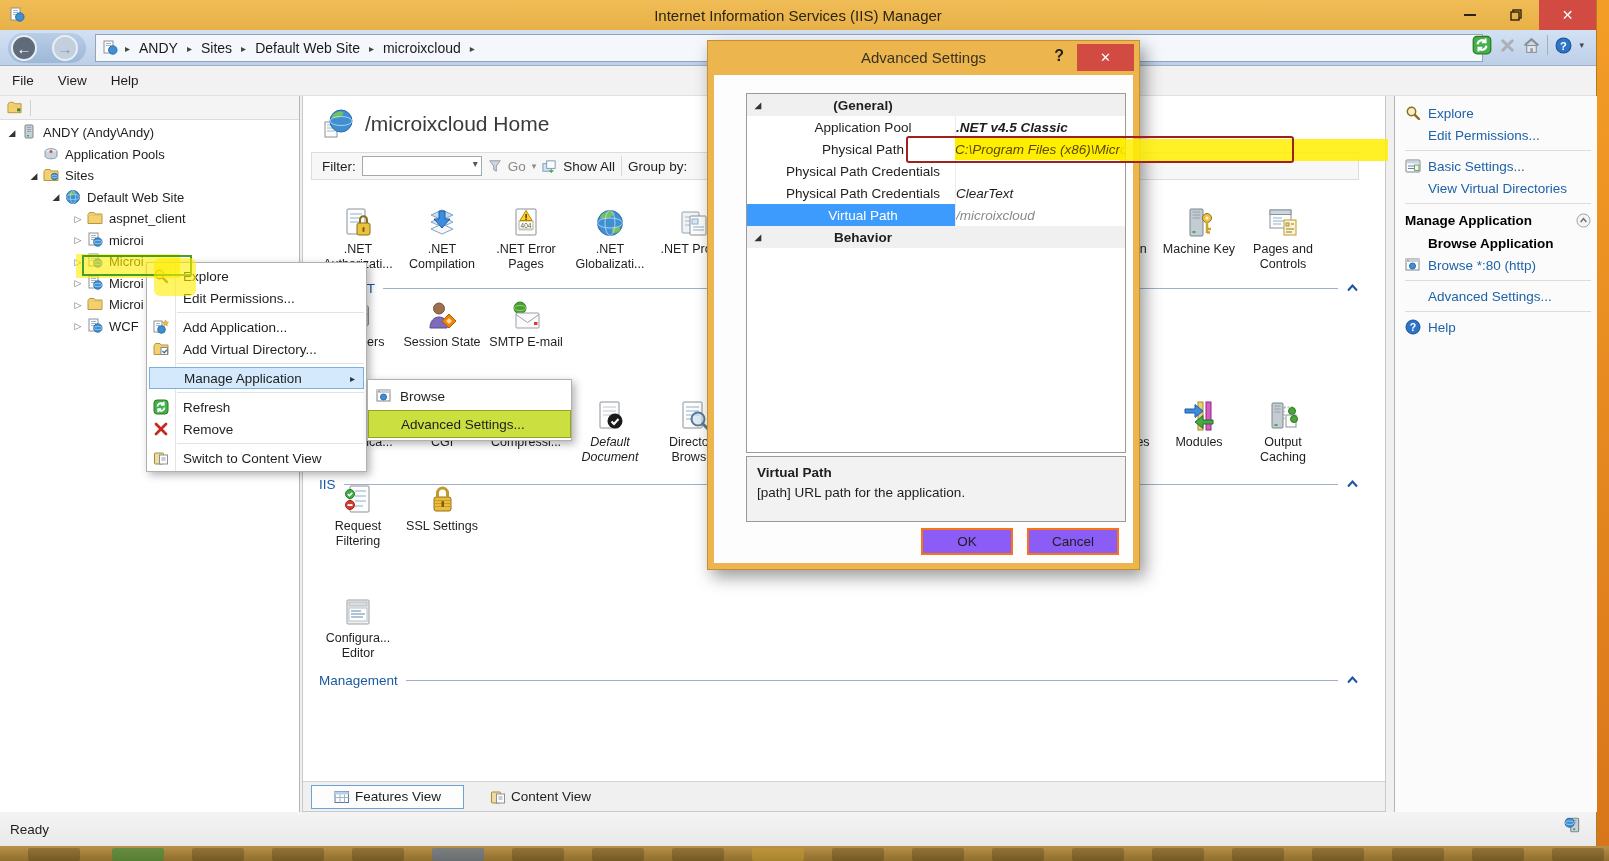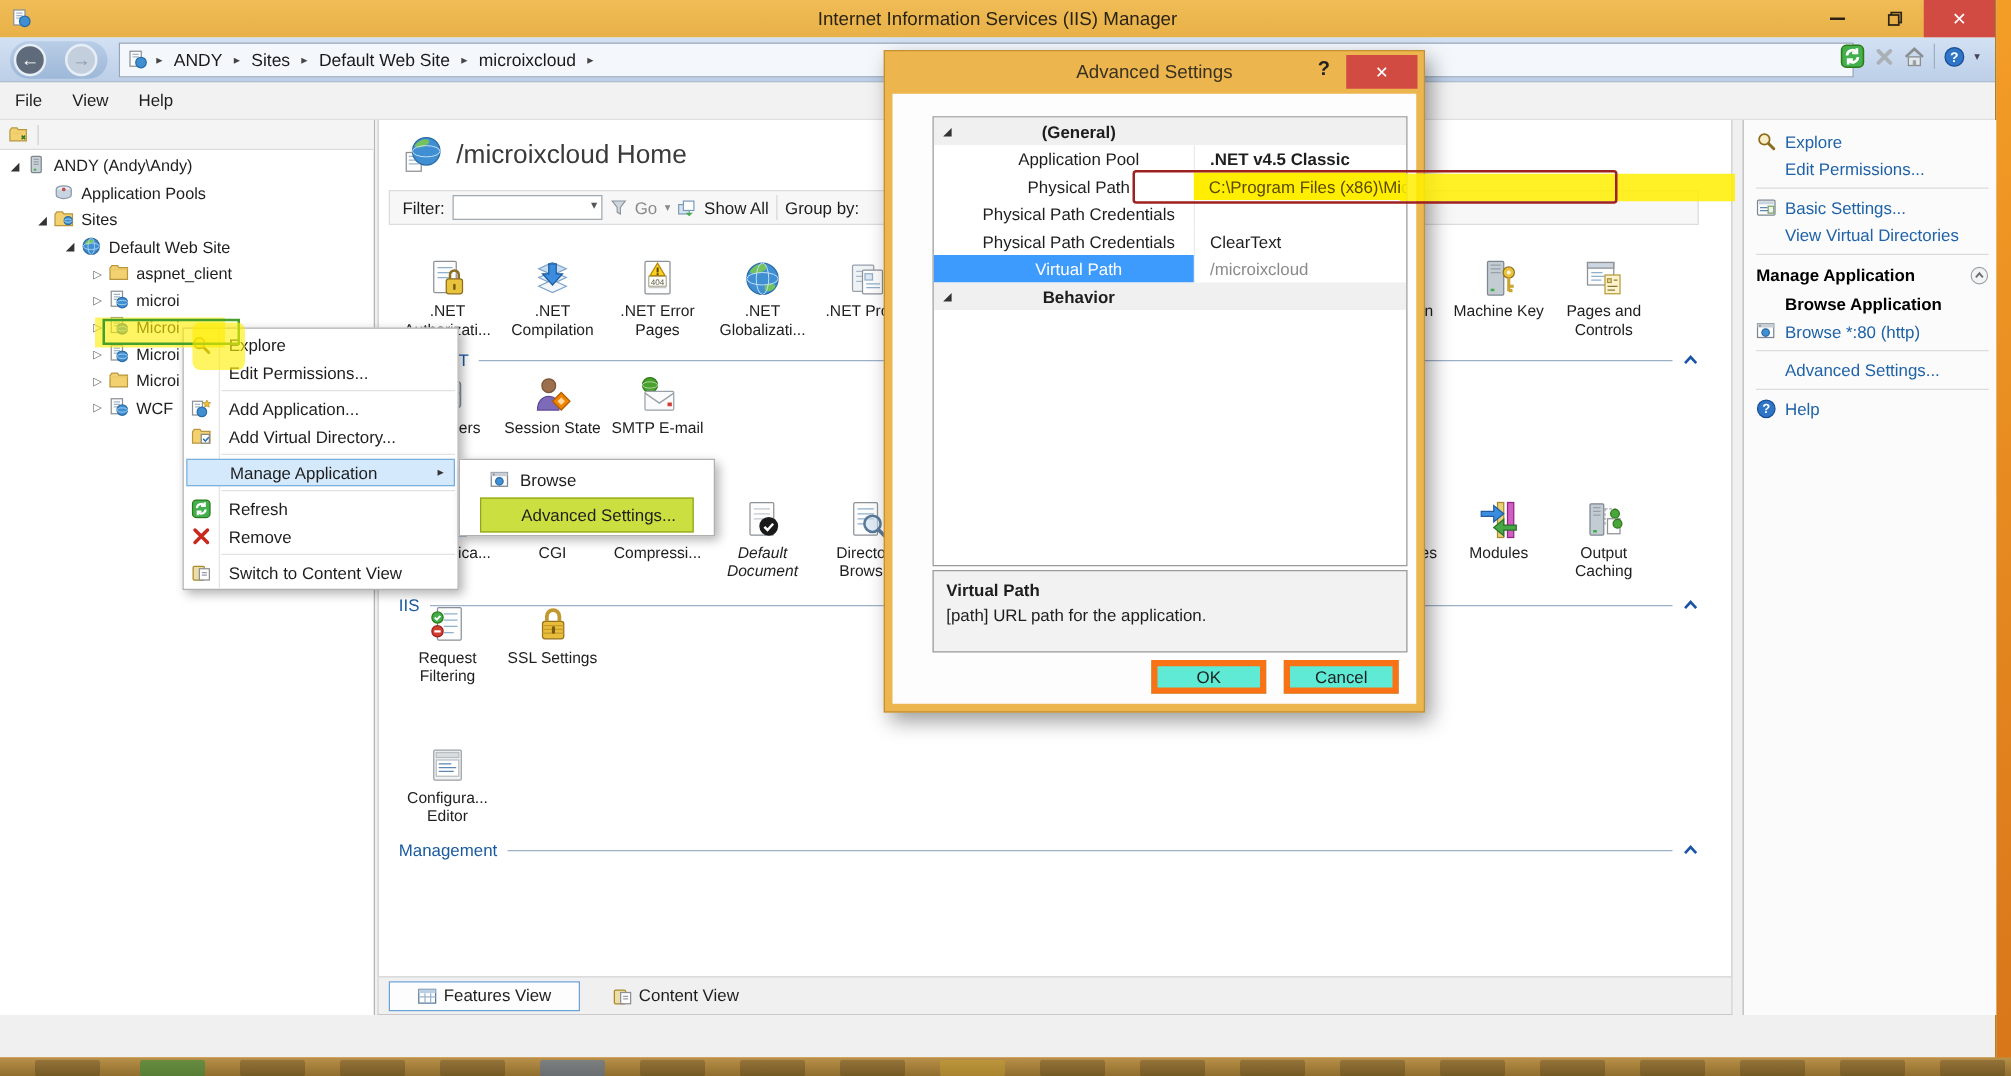--- a/index.html
+++ b/index.html
@@ -73,47 +73,47 @@
   
   .ctxmenu{position:absolute;left:146px;top:262px;width:221px;background:#fff;border:1px solid #b0b0b0;box-shadow:3px 3px 8px rgba(0,0,0,.3);padding:2px 0;z-index:40;}
   .ctx-strip{position:absolute;left:28px;top:0;bottom:0;width:1px;background:#e4e4e4;}
   .ctx-item{position:relative;height:22px;display:flex;align-items:center;font-size:13.5px;}
   .ctx-ic{width:28px;display:flex;justify-content:center;}
   .ctx-lbl{padding-left:8px;}
   .ctx-item.sel{margin:0 2px;border:1px solid #7ab0df;background:#d4e9fb;height:22px;}
   .ctx-item.sel .ctx-ic{width:26px;}
   .ctx-arrow{position:absolute;right:8px;font-size:10px;color:#333;}
   .ctx-sep{height:1px;background:#e2e2e2;margin:3px 2px 3px 30px;}
-  .submenu{position:absolute;left:367px;top:367px;width:205px;background:#fff;border:1px solid #b0b0b0;box-shadow:3px 3px 8px rgba(0,0,0,.3);padding:2px 16px;z-index:45;}
+  .submenu{position:absolute;left:367px;top:379px;width:205px;background:#fff;border:1px solid #b0b0b0;box-shadow:3px 3px 8px rgba(0,0,0,.3);padding:2px 0;z-index:45;}
   .sub-item{height:28px;display:flex;align-items:center;font-size:13.5px;}
   .sub-ic{width:32px;display:flex;justify-content:center;}
   .sub-item.hl{background:#cbe040;border:1px solid #93a41e;}
   
   .dialog{position:absolute;left:707px;top:40px;width:433px;height:530px;background:#ecb54e;border:1px solid #c59032;box-shadow:5px 7px 16px rgba(0,0,0,.4);z-index:50;}
   .dlg-title{position:absolute;left:0;top:0;right:0;height:34px;}
   .dlg-title-text{position:absolute;left:0;right:0;top:8px;text-align:center;font-size:15px;color:#3a3220;}
   .dlg-help{position:absolute;right:75px;top:6px;font-weight:bold;font-size:16px;color:#222;}
   .dlg-close{position:absolute;right:5px;top:3px;width:57px;height:27px;background:#d14b42;color:#fff;display:flex;align-items:center;justify-content:center;font-size:13px;}
   .dlg-body{position:absolute;left:6px;right:6px;top:34px;bottom:6px;background:#fdfdfd;}
   .pgrid{position:absolute;left:32px;top:18px;width:380px;height:360px;background:#fff;border:1px solid #9a9a9a;overflow:hidden;}
   .pg-row{position:relative;height:22px;display:flex;align-items:center;font-size:13.5px;}
   .pg-row.group{background:#f0f0f0;font-weight:bold;}
   .pg-tri{width:22px;text-align:center;font-size:8px;color:#333;}
   .pg-name{width:186px;padding-left:2px;white-space:nowrap;overflow:hidden;text-align:center;}
-  .pg-val{flex:1;padding-left:12px;white-space:nowrap;overflow:hidden;border-left:1px solid #ececec;height:100%;display:flex;align-items:center;}
+  .pg-val{flex:1;padding-left:0;white-space:nowrap;overflow:hidden;border-left:1px solid #ececec;height:100%;display:flex;align-items:center;font-style:italic;}
   .pg-row.selrow .pg-sel{position:absolute;left:0;top:0;width:208px;height:100%;background:#3d9bfd;}
   .pg-row.selrow .pg-tri,.pg-row.selrow .pg-name{position:relative;color:#fff;}
   .pg-val.gray{color:#8a8a8a;}
   .pg-val.bold{font-weight:bold;}
   .pg-val.yellow{background:#ffee00;color:#5a4a00;border-left:none;}
   .dlg-desc{position:absolute;left:32px;top:381px;width:380px;height:66px;background:#f2f2f2;border:1px solid #9a9a9a;padding:8px 10px;}
   .dlg-desc-title{font-weight:bold;font-size:13.5px;}
   .dlg-desc-text{font-size:13.5px;margin-top:5px;}
   .dlg-btns{position:absolute;right:14px;bottom:8px;display:flex;gap:14px;}
-  .dlg-btn{width:92px;height:27px;background:#5eead4;border:5px solid #f97316;display:flex;align-items:center;justify-content:center;font-size:13.5px;}
+  .dlg-btn{width:92px;height:27px;background:#8b5cf6;border:2px solid #f97316;display:flex;align-items:center;justify-content:center;font-size:13.5px;}
   
   .ann{position:absolute;pointer-events:none;z-index:60;}
   .ann-yellow{background:rgba(255,238,0,.62);}
   .ann-greenbox{border:2px solid #44a02a;}
   .ann-redbox{border:2px solid #9e2121;border-radius:3px;}
   .desktop-strip{position:absolute;right:0;top:0;width:12px;height:846px;background:linear-gradient(180deg,#f49d26,#d8761a);}
   svg{display:block;}
 </style>
 </head>
 <body>
@@ -745,20 +745,32 @@
               <svg width="16" height="16" viewBox="0 0 16 16">
                 <circle cx="8" cy="8" r="7" fill="#2e75c8" stroke="#1a4f94"></circle>
                 <text x="8" y="11.8" font-size="10.5" font-weight="bold" text-anchor="middle" fill="#fff">?</text>
               </svg>
             </span>
             <span>Help</span>
           </div>
         </div>
     </div>
 
+    <div class="statusbar">
+      <span>Ready</span>
+      <span class="status-icon">
+          <svg width="18" height="18" viewBox="0 0 16 16">
+            <rect x="6" y="2" width="7" height="12" rx="1" fill="#c8cfd6" stroke="#7d868f"></rect>
+            <path d="M8 4h3M8 6h3" stroke="#98a1aa"></path>
+            <rect x="8" y="11" width="2" height="1.5" fill="#3fae49"></rect>
+            <circle cx="5" cy="6" r="4" fill="#3f8fd2" stroke="#2a6ca8"></circle>
+            <ellipse cx="5" cy="6" rx="4" ry="1.6" fill="none" stroke="#bfe0f5" stroke-width=".6"></ellipse>
+          </svg>
+        </span>
+    </div>
   </div>
 
   <div class="ctxmenu" id="ctxmenu">
       <div class="ctx-strip"></div>
       <div class="ctx-item">
         <span class="ctx-ic">
           <svg width="16" height="16" viewBox="0 0 16 16">
             <circle cx="6.5" cy="6.5" r="4.2" fill="#f8edc8" stroke="#8a6d1d" stroke-width="1.4"></circle>
             <path d="M9.8 9.8L14 14" stroke="#8a6d1d" stroke-width="2.4" stroke-linecap="round"></path>
           </svg>

